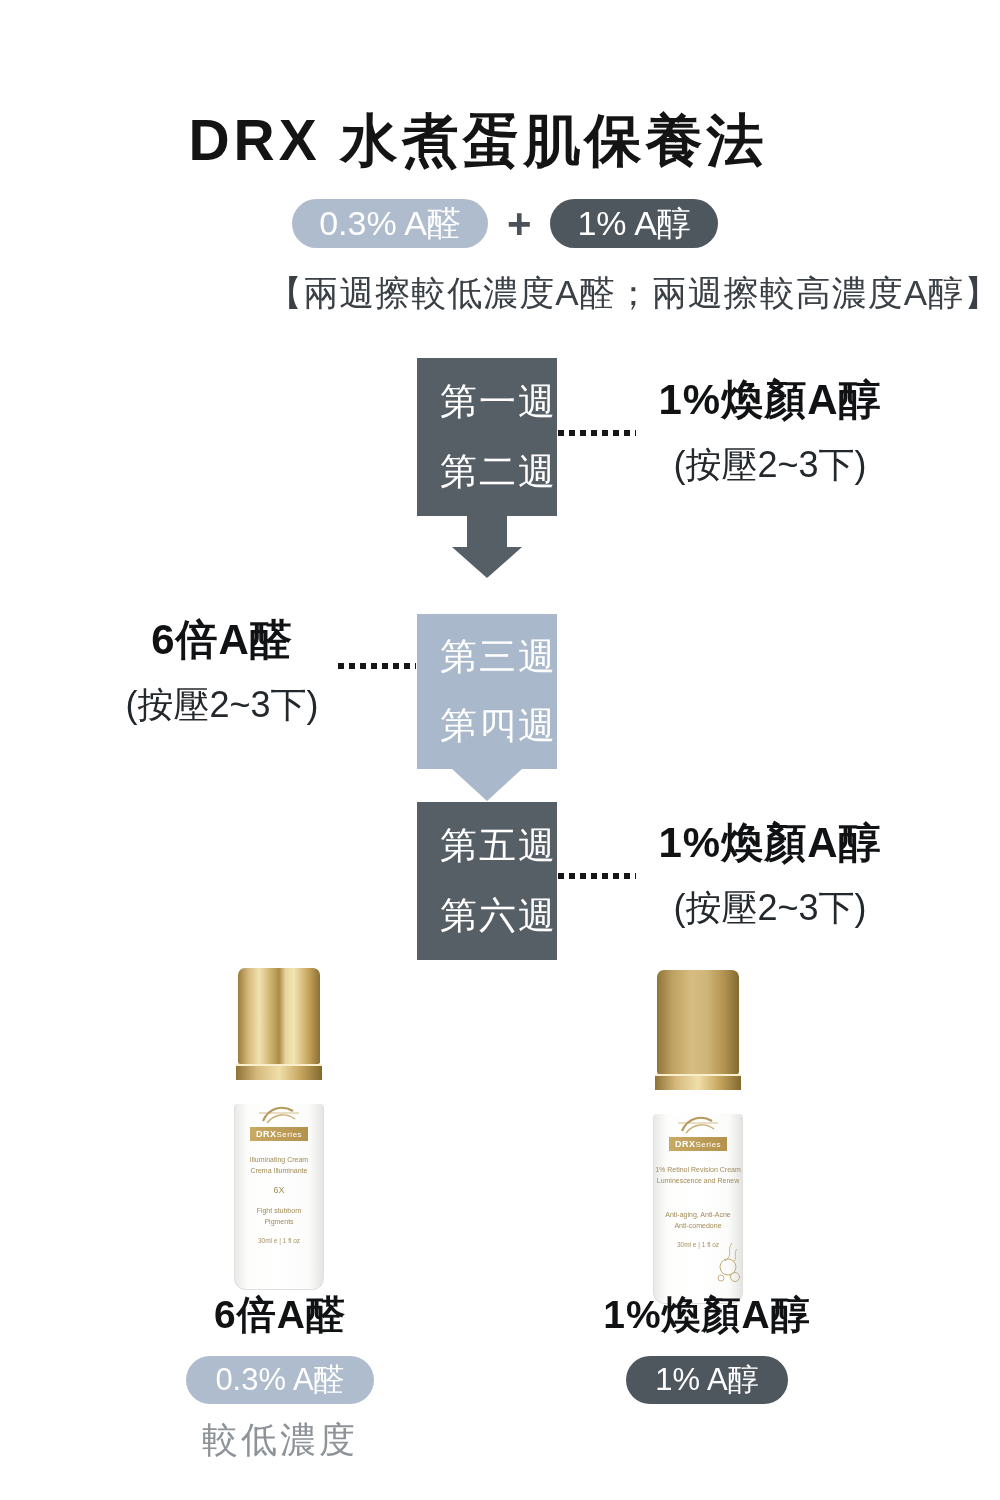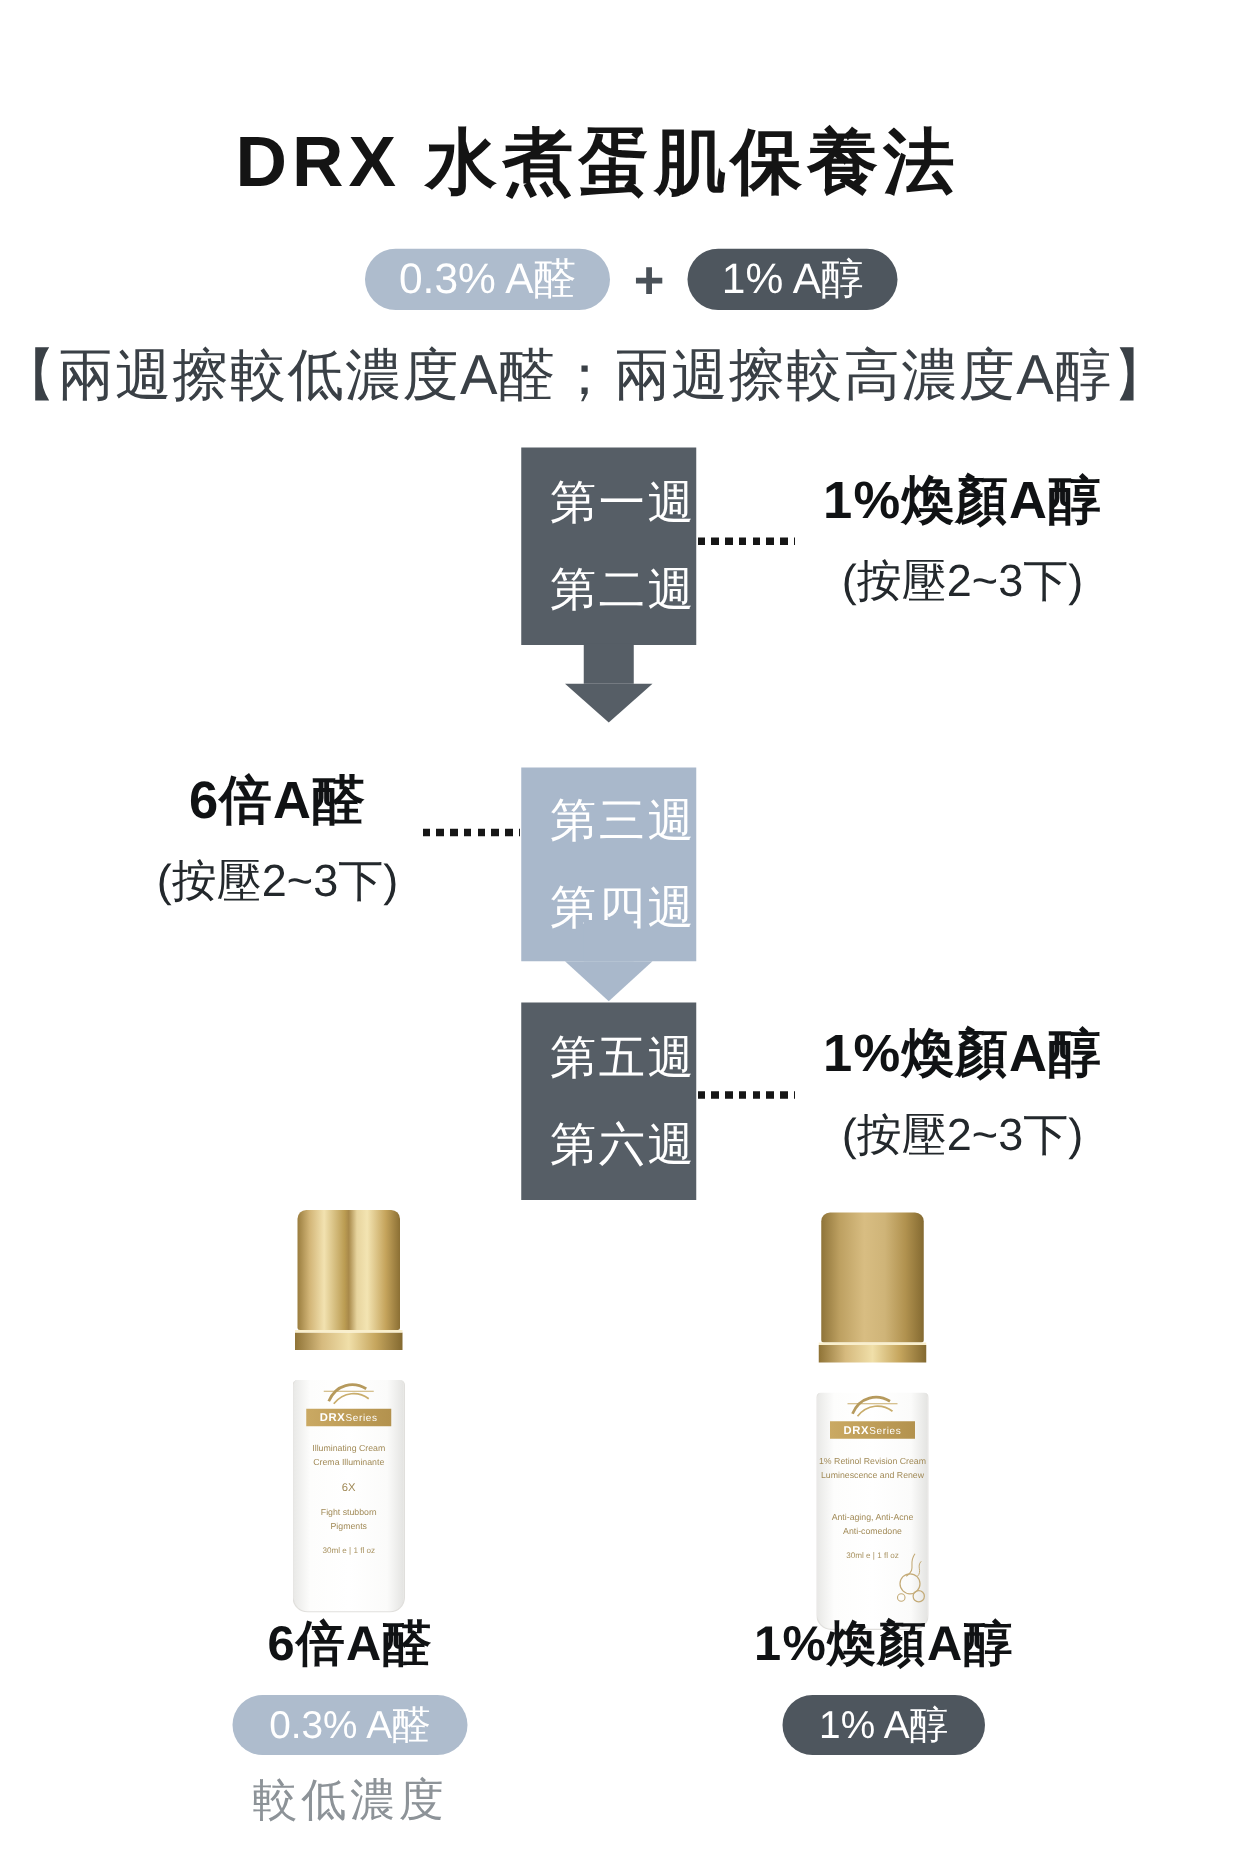--- a/index.html
+++ b/index.html
@@ -4,38 +4,38 @@
 <style>
   * { margin:0; padding:0; box-sizing:border-box; }
   html,body { background:#ffffff; }
   .canvas {
     position:relative; width:1000px; height:1500px; background:#ffffff;
     font-family:"Liberation Sans", sans-serif; overflow:hidden;
   }
 
   
   .title {
-    position:absolute; top:92px; left:0; width:956px; text-align:center;
+    position:absolute; top:103px; left:0; width:956px; text-align:center;
     font-size:57px; font-weight:700; color:#141414; letter-spacing:4px;
   }
   .pill-row {
     position:absolute; top:199px; left:0; width:1010px;
     display:flex; justify-content:center; align-items:center; gap:19px;
   }
   .pill {
     display:inline-block; border-radius:28px; color:#ffffff;
     font-size:34px; padding:6px 27px; line-height:1.1;
   }
   .pill-light { background:#aebccd; }
   .pill-dark  { background:#4e565e; }
   .plus { color:#4a5158; font-size:42px; font-weight:700; }
   .alternate { color:#3e454c; font-size:43px; font-weight:700; letter-spacing:6px; margin-left:12px; }
   .subtitle {
-    position:absolute; top:270px; left:0; width:1000px; text-align:left;
-    font-size:45px; color:#3a4046; letter-spacing:1px;
+    position:absolute; top:270px; left:0; width:1000px; text-align:right;
+    font-size:35px; color:#3a4046; letter-spacing:1px;
   }
 
   
   .week-box {
     position:absolute; left:417px; width:140px;
     display:flex; flex-direction:column; justify-content:space-evenly; align-items:flex-end;
     color:#ffffff; font-size:37px; letter-spacing:2px;
   }
   .box1 { top:358px; height:158px; background:#565e66; }
   .box2 { top:614px; height:155px; background:#a9b8cb; }
@@ -86,21 +86,21 @@
   }
   .bbody {
     position:relative; width:90px; border-radius:4px 4px 12px 12px;
     background:linear-gradient(90deg,#e9e9e7 0%,#fdfdfc 15%,#ffffff 50%,#fbfbfa 85%,#e4e4e2 100%);
     border:1px solid #e0dfdc; border-top:none; text-align:center;
   }
   .body-left  { height:186px; }
   .body-right { height:190px; }
   .drx-logo { margin:24px auto 1px; display:block; }
   .series-badge {
-    margin:1px auto 4px; width:68px; padding:2px 0;
+    margin:1px auto 4px; width:58px; padding:2px 0;
     background:linear-gradient(90deg,#caa963,#b3924e);
     color:#ffffff; font-size:8px; letter-spacing:0.5px;
   }
   .series-badge b { font-size:9px; }
   .lbl-line { font-size:7px; color:#a18a57; line-height:1.5; }
   .lbl-block1 { margin-top:14px; }
   .strength { margin-top:9px; font-size:9px; color:#a18a57; }
   .claims-left  { margin-top:11px; }
   .claims-right { margin-top:24px; }
   .volume { margin-top:10px; font-size:6.5px; color:#a89260; }

